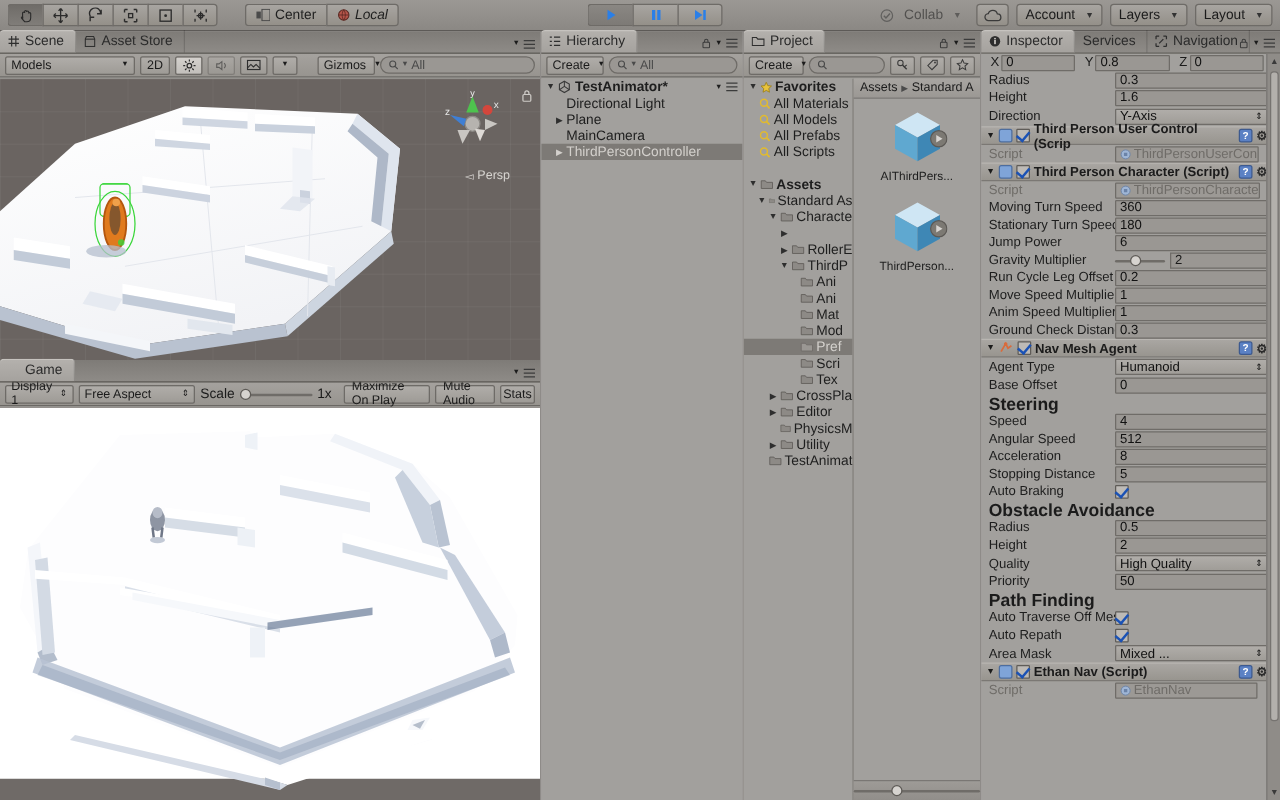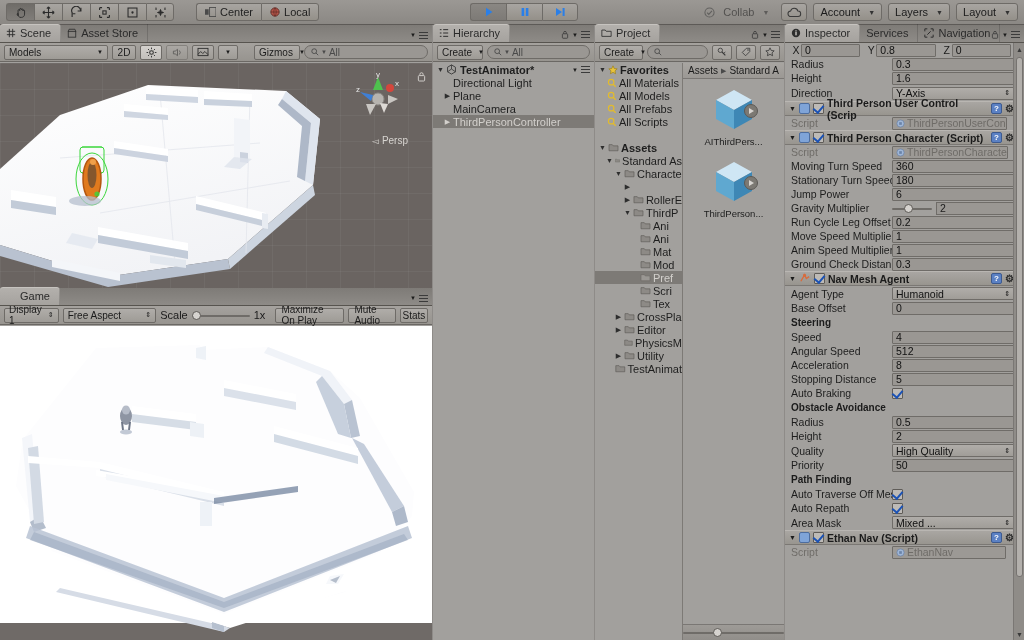--- a/index.html
+++ b/index.html
@@ -35,21 +35,21 @@
 
   .pivot-group { display:flex; margin-left:22px; }
   .pivot-btn {
     height:18px; padding:0 8px;
     background: linear-gradient(#a8a5a1,#949089);
     border:1px solid #6e6b67; border-right:none;
     display:flex; align-items:center; gap:4px;
     font-size:11px; color:#1f1f1f;
   }
   .pivot-btn:first-child { border-radius:3px 0 0 3px; }
-  .pivot-btn:last-child { border-radius:0 3px 3px 0; border-right:1px solid #6e6b67;}
+  .pivot-btn:last-child { border-radius:0 3px 3px 0; border-right:1px solid #6e6b67;font-style:italic;}
 
   .play-group { position:absolute; left:470px; display:flex; }
   .play-btn {
     width:36px; height:18px;
     background: linear-gradient(#a8a5a1,#949089);
     border:1px solid #6e6b67; border-right:none;
     display:flex; align-items:center; justify-content:center;
   }
   .play-btn:first-child { border-radius:3px 0 0 3px; background:linear-gradient(#8a8783,#7d7a76); }
   .play-btn:last-child { border-radius:0 3px 3px 0; border-right:1px solid #6e6b67;}
@@ -168,21 +168,21 @@
   }
   .fld.dd { justify-content:space-between; padding-right:3px; background:linear-gradient(#b0ada9,#a09d98);}
   .fld.disabled { color:#6f6c68; background:#9c9995; }
   .comp-header {
     height:15px; background:linear-gradient(#a9a6a2,#98958f);
     border-top:1px solid #b9b6b2; border-bottom:1px solid #7b7874;
     display:flex; align-items:center; gap:3px; padding-left:4px;
     font-weight:bold; font-size:10.5px;
   }
   .comp-header .right { margin-left:auto; display:flex; gap:3px; align-items:center; padding-right:5px;}
-  .sect-title { height:15px; display:flex; align-items:center; padding-left:6px; font-weight:bold; font-size:10px;}
+  .sect-title { height:15px; display:flex; align-items:center; padding-left:6px; font-weight:bold; font-size:14px;}
   .chk { width:11px; height:11px; background:#bdbab6; border:1px solid #5f5c58; border-radius:1px; position:relative; flex:none;}
   .chk.on::after { content:""; position:absolute; left:1px; top:-1px; width:5px; height:8px; border:solid #1b52b5; border-width:0 2px 2px 0; transform:rotate(40deg);}
   .vec3 { display:flex; align-items:center; gap:0; padding-left:6px; height:14px; font-size:10.5px;}
   .vec3 .ax { width:10px; text-align:center; }
   .vec3 .fld { margin-right:4px; }
   .slider-row { display:flex; align-items:center; flex:1; margin-right:10px; gap:4px;}
   .slider { flex:1; height:13px; position:relative;}
   .slider .track { position:absolute; left:0; right:0; top:6px; height:2px; background:#6f6c68; border-radius:1px;}
   .slider .knob { position:absolute; top:2px; width:9px; height:9px; border-radius:50%; background:#d6d3cf; border:1px solid #5d5a56;}
   .slider-val { width:78px; height:13px; background:#9a9793; border:1px solid #6f6c68; display:flex; align-items:center; padding-left:3px;}

